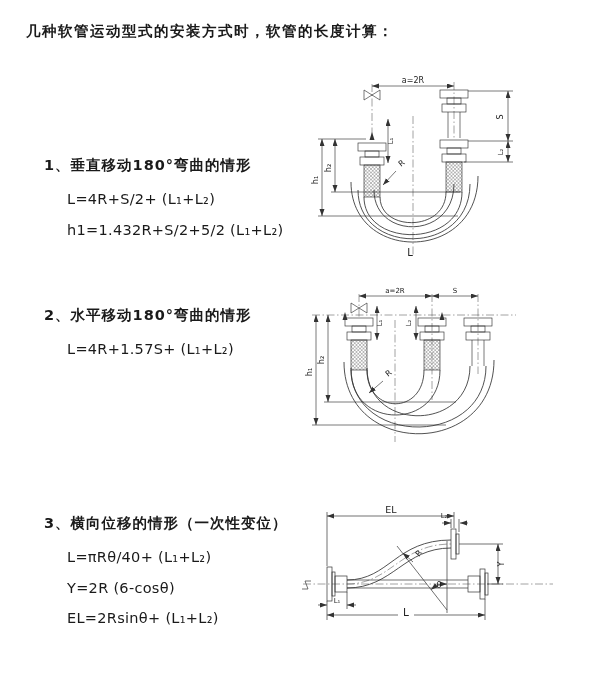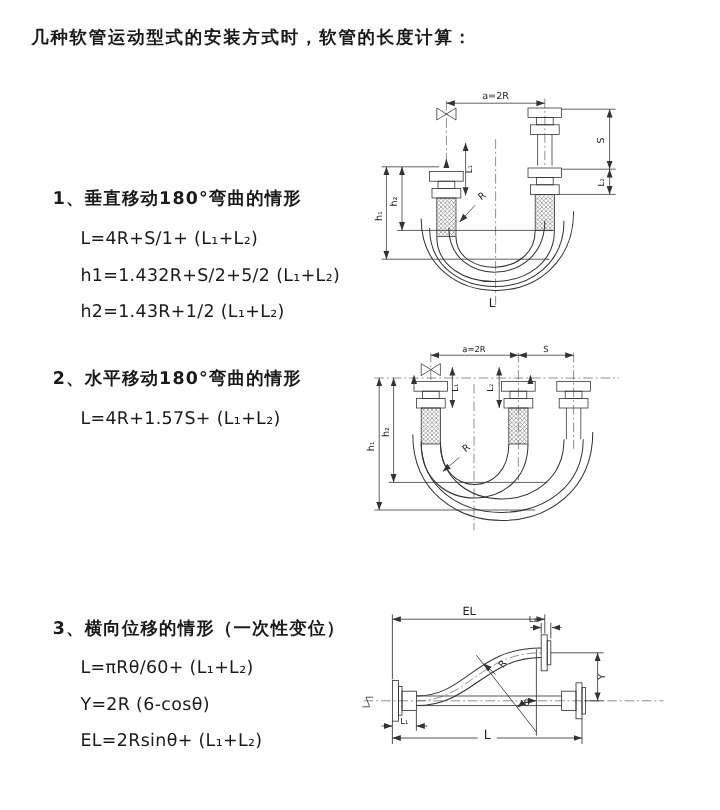--- a/index.html
+++ b/index.html
@@ -36,23 +36,22 @@
     <pattern id="braid" width="3.5" height="3.5" patternUnits="userSpaceOnUse">
       <path d="M0,0 L3.5,3.5 M3.5,0 L0,3.5" stroke="#777" stroke-width="0.5"></path>
     </pattern>
   </defs>
 </svg>
 
 <div class="page-title">几种软管运动型式的安装方式时，软管的长度计算：</div>
 
 <div class="sec" id="sec1">
   <div class="sec-heading">1、垂直移动180°弯曲的情形</div>
-  <div class="formula">L=4R+S/1+ (L₁+L₂)</div>
+  <div class="formula">L=4R+S/2+ (L₁+L₂)</div>
   <div class="formula">h1=1.432R+S/2+5/2 (L₁+L₂)</div>
-  <div class="formula">h2=1.43R+1/2 (L₁+L₂)</div>
 </div>
 
 <div class="diagram" id="d1">
 <svg width="282" height="198" viewBox="0 0 282 198">
 
   <g stroke="#555" stroke-width="0.55" fill="none" stroke-dasharray="8 2.5 1.5 2.5">
     <path d="M105,52 V192"></path>
         <path d="M64,20 V78"></path>
         <path d="M146,18 V76"></path>
   </g>
@@ -185,21 +184,21 @@
   <text class="lbl-sm" x="78" y="41" text-anchor="middle" transform="rotate(-90 78 41)">L₁</text>
   <text class="lbl-sm" x="107" y="41" text-anchor="middle" transform="rotate(-90 107 41)">L₂</text>
   <text class="lbl" x="8" y="90" text-anchor="middle" transform="rotate(-90 8 90)">h₁</text>
   <text class="lbl" x="20" y="78" text-anchor="middle" transform="rotate(-90 20 78)">h₂</text>
   <text class="lbl" x="84" y="95" transform="rotate(-38 84 95)">R</text>
 </svg>
 </div>
 
 <div class="sec" id="sec3">
   <div class="sec-heading">3、横向位移的情形（一次性变位）</div>
-  <div class="formula">L=πRθ/60+ (L₁+L₂)</div>
+  <div class="formula">L=πRθ/40+ (L₁+L₂)</div>
   <div class="formula">Y=2R (6-cosθ)</div>
   <div class="formula">EL=2Rsinθ+ (L₁+L₂)</div>
 </div>
 
 <div class="diagram" id="d3">
 <svg width="302" height="152" viewBox="0 0 302 152">
   <g stroke="#555" stroke-width="0.55" fill="none" stroke-dasharray="8 2.5 1.5 2.5">
     <path d="M6,88 H256"></path>
     <path d="M50,88 C94,88 103,48 154,48"></path>
   </g>

